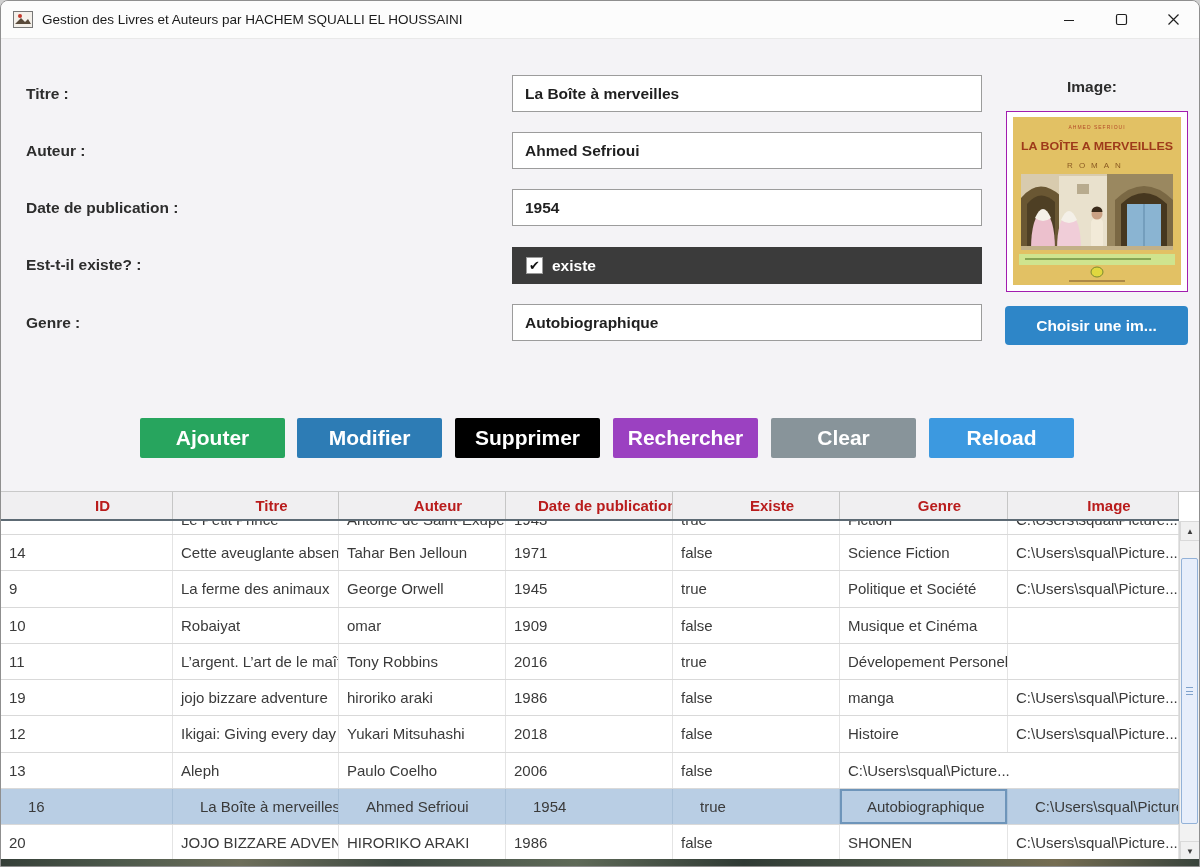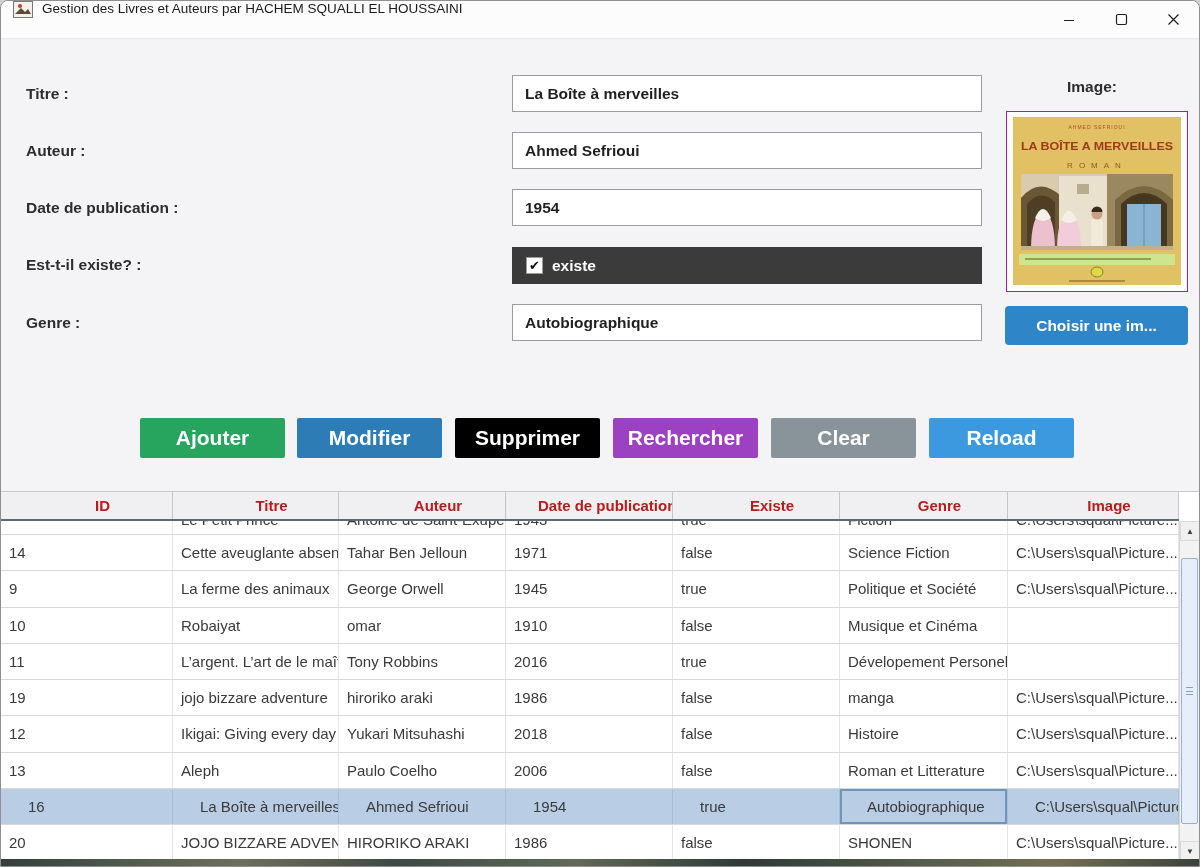--- a/index.html
+++ b/index.html
@@ -3,21 +3,21 @@
 <meta charset="utf-8">
 <style>
   * { margin:0; padding:0; box-sizing:border-box; }
   html,body { width:1200px; height:867px; overflow:hidden; background:#d0d0d0;
               font-family:"Liberation Sans","DejaVu Sans",sans-serif; }
   .window { position:relative; width:1200px; height:867px; background:#f4f3f6;
             border:1px solid #8f8f8f; border-radius:8px 8px 0 0; overflow:hidden; }
 
   
   .titlebar { position:absolute; left:0; top:0; width:100%; height:38px; background:#fcfcfc;
-              border-bottom:1px solid #e9e9e9; display:flex; }
+              border-bottom:1px solid #e9e9e9; display:flex; align-items:center; }
   .app-icon { margin-left:12px; width:20px; height:17px; flex:0 0 auto; }
   .title-text { margin-left:9px; font-size:13.5px; color:#1b1b1b; }
   .controls { margin-left:auto; display:flex; height:100%; }
   .ctrl { width:52px; height:100%; display:flex; align-items:center; justify-content:center; cursor:default; }
 
   
   .lbl { position:absolute; left:25px; font-size:15.5px; font-weight:bold; color:#2d2d2d; }
   .field { position:absolute; left:511px; width:470px; height:37px; background:#fff;
            border:1px solid #9c9c9c; font-family:inherit; font-size:15.5px; font-weight:bold;
            color:#1f1f1f; padding:0 12px; }
@@ -200,21 +200,21 @@
       <div class="td c2">George Orwell</div>
       <div class="td c3">1945</div>
       <div class="td c4">true</div>
       <div class="td c5">Politique et Société</div>
       <div class="td c6">C:\Users\squal\Picture...</div>
     </div>
     <div class="row">
       <div class="td c0">10</div>
       <div class="td c1">Robaiyat</div>
       <div class="td c2">omar</div>
-      <div class="td c3">1910</div>
+      <div class="td c3">1909</div>
       <div class="td c4">false</div>
       <div class="td c5">Musique et Cinéma</div>
       <div class="td c6"></div>
     </div>
     <div class="row">
       <div class="td c0">11</div>
       <div class="td c1">L’argent. L’art de le maît.</div>
       <div class="td c2">Tony Robbins</div>
       <div class="td c3">2016</div>
       <div class="td c4">true</div>
@@ -238,21 +238,20 @@
       <div class="td c4">false</div>
       <div class="td c5">Histoire</div>
       <div class="td c6">C:\Users\squal\Picture...</div>
     </div>
     <div class="row">
       <div class="td c0">13</div>
       <div class="td c1">Aleph</div>
       <div class="td c2">Paulo Coelho</div>
       <div class="td c3">2006</div>
       <div class="td c4">false</div>
-      <div class="td c5">Roman et Litterature</div>
       <div class="td c6">C:\Users\squal\Picture...</div>
     </div>
     <div class="row selected">
       <div class="td c0">16</div>
       <div class="td c1">La Boîte à merveilles</div>
       <div class="td c2">Ahmed Sefrioui</div>
       <div class="td c3">1954</div>
       <div class="td c4">true</div>
       <div class="td c5">Autobiographique</div>
       <div class="td c6">C:\Users\squal\Picture...</div>

